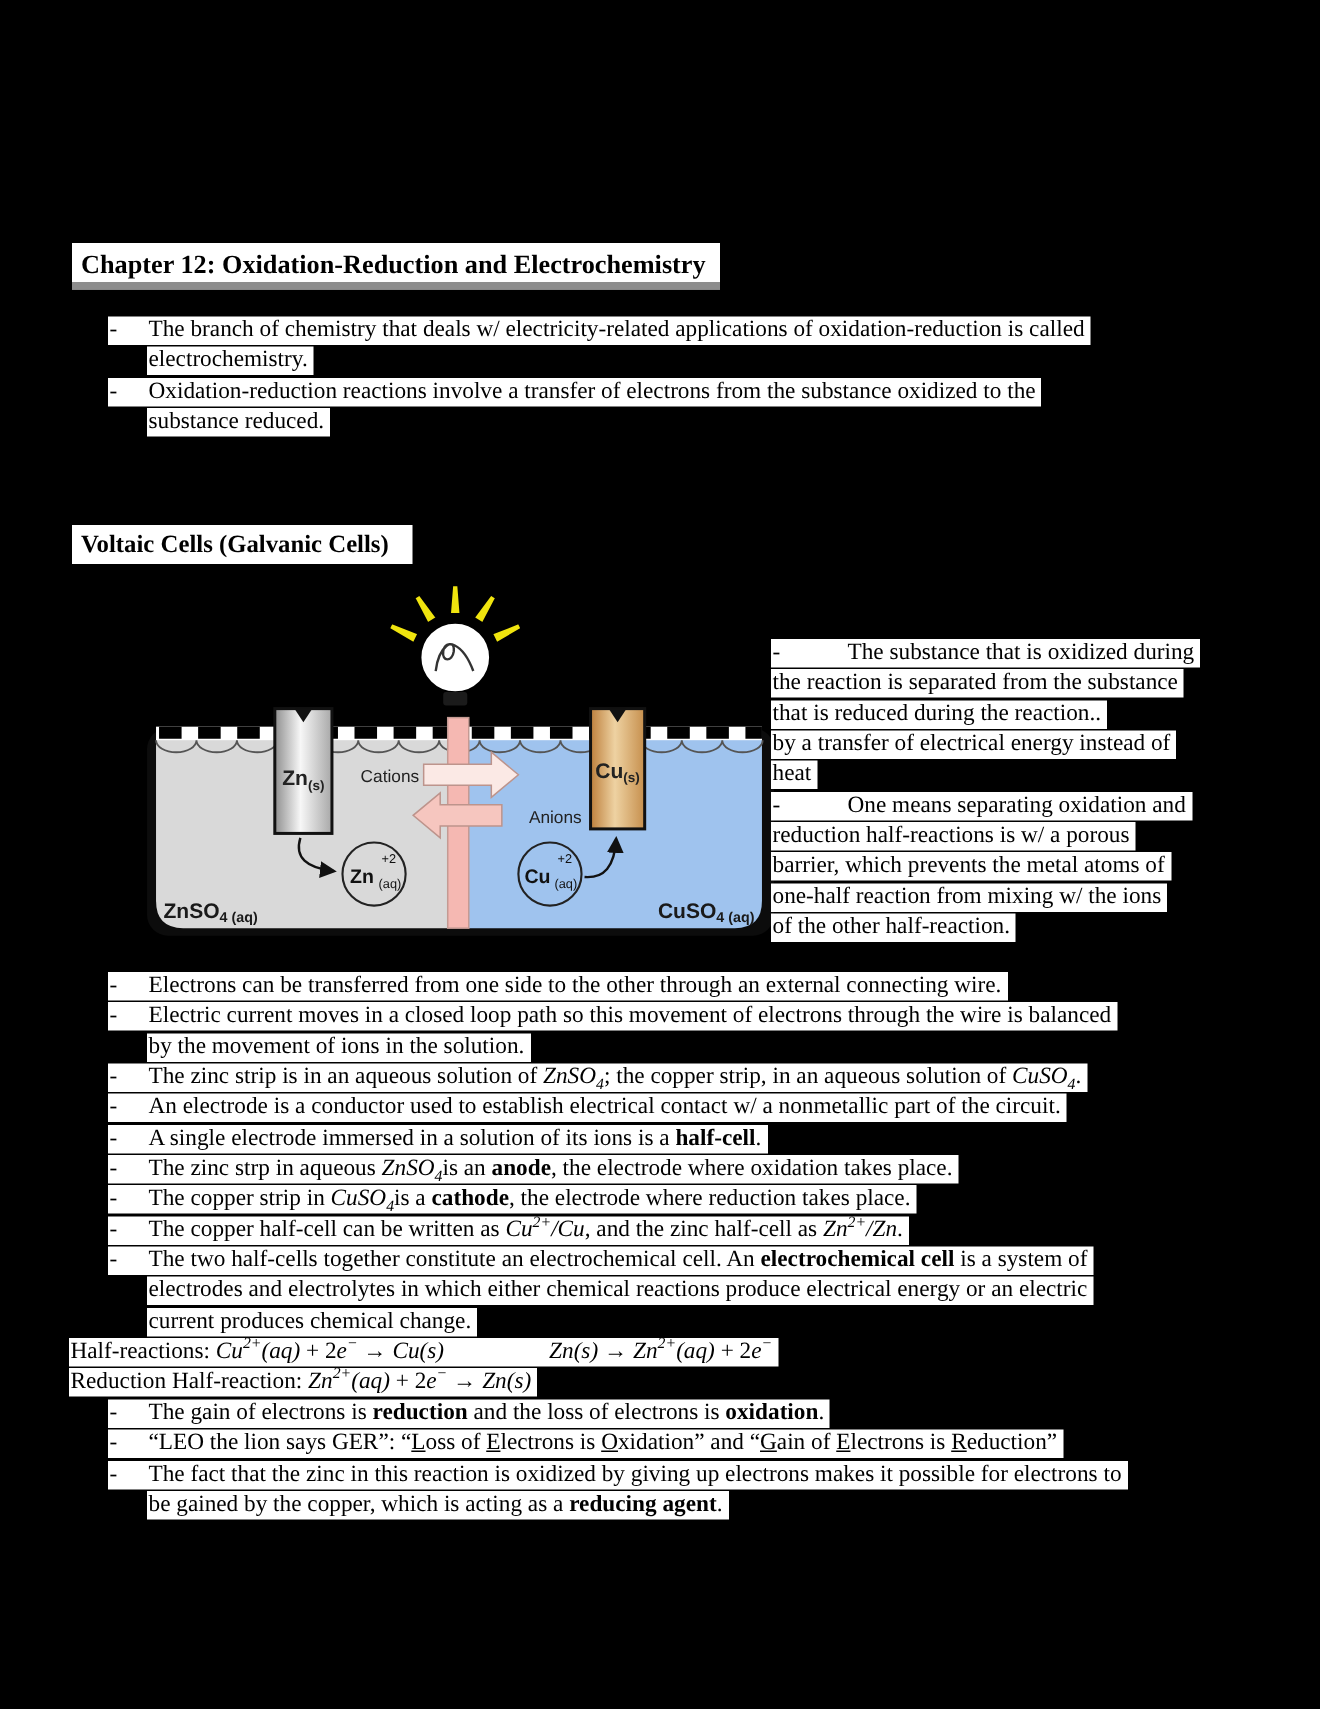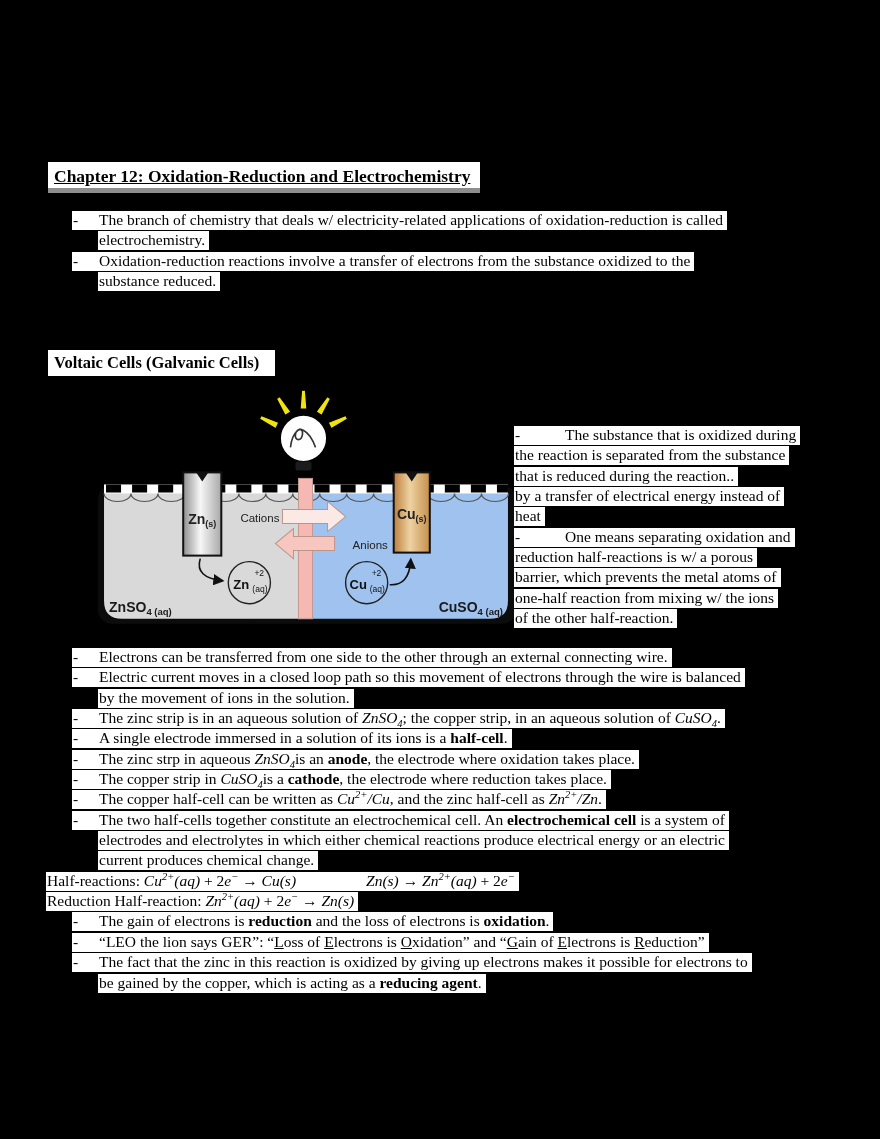--- a/index.html
+++ b/index.html
@@ -2,21 +2,21 @@
 <html><head>
 <meta charset="utf-8">
 <style>
   html,body{margin:0;padding:0;background:#000;}
   .page{position:relative;width:880px;height:1139px;background:#000;overflow:hidden;
         font-family:"Liberation Serif",serif;color:#000;}
   .abs{position:absolute;}
   .whitebox{background:#fff;display:inline-block;}
   #title-box{left:48px;top:162px;padding:4px 10px 1px 6px;font-size:17.5px;font-weight:bold;
              border-bottom:5px solid #8d8d8d;}
-  #title-box span{text-decoration:underline;}
+  #title-box span{}
   #voltaic-box{left:48px;top:350px;padding:3px 16px 3px 6px;font-size:16.5px;font-weight:bold;}
   .textcol .line{height:20.35px;white-space:nowrap;}
   .textcol .box{background:#fff;color:#000;display:inline-block;padding:0 4px 1px 1px;
                 font-size:15.5px;line-height:18px;}
   #intro,#main{left:46px;width:830px;}
   #intro{top:211px;} #main{top:648px;}
   #side{left:514px;top:426px;width:360px;}
   #intro .bullet .box,#main .bullet .box{margin-left:26px;}
   #intro .cont .box,#main .cont .box{margin-left:52px;}
   #main .flush .box{margin-left:0;}
@@ -154,20 +154,21 @@
       <div class="line cont"><span class="box"><span>barrier, which prevents the metal atoms of</span></span></div>
       <div class="line cont"><span class="box"><span>one-half reaction from mixing w/ the ions</span></span></div>
       <div class="line cont"><span class="box"><span>of the other half-reaction.</span></span></div>
     </div>
 
   <div class="abs textcol" id="main">
       <div class="line bullet"><span class="box"><span class="dash">-</span><span>Electrons can be transferred from one side to the other through an external connecting wire.</span></span></div>
       <div class="line bullet"><span class="box"><span class="dash">-</span><span>Electric current moves in a closed loop path so this movement of electrons through the wire is balanced</span></span></div>
       <div class="line cont"><span class="box"><span>by the movement of ions in the solution.</span></span></div>
       <div class="line bullet"><span class="box"><span class="dash">-</span><span>The zinc strip is in an aqueous solution of </span><span class="i">ZnSO</span><span class="i sub">4</span><span>; the copper strip, in an aqueous solution of </span><span class="i">CuSO</span><span class="i sub">4</span><span>.</span></span></div>
+      <div class="line bullet"><span class="box"><span class="dash">-</span><span>An electrode is a conductor used to establish electrical contact w/ a nonmetallic part of the circuit.</span></span></div>
       <div class="line bullet"><span class="box"><span class="dash">-</span><span>A single electrode immersed in a solution of its ions is a </span><span class="b">half-cell</span><span>.</span></span></div>
       <div class="line bullet"><span class="box"><span class="dash">-</span><span>The zinc strp in aqueous </span><span class="i">ZnSO</span><span class="i sub">4</span><span>is an </span><span class="b">anode</span><span>, the electrode where oxidation takes place.</span></span></div>
       <div class="line bullet"><span class="box"><span class="dash">-</span><span>The copper strip in </span><span class="i">CuSO</span><span class="i sub">4</span><span>is a </span><span class="b">cathode</span><span>, the electrode where reduction takes place.</span></span></div>
       <div class="line bullet"><span class="box"><span class="dash">-</span><span>The copper half-cell can be written as </span><span class="i">Cu</span><span class="i sup">2+</span><span class="i">/Cu</span><span>, and the zinc half-cell as </span><span class="i">Zn</span><span class="i sup">2+</span><span class="i">/Zn</span><span>.</span></span></div>
       <div class="line bullet"><span class="box"><span class="dash">-</span><span>The two half-cells together constitute an electrochemical cell. An </span><span class="b">electrochemical cell</span><span> is a system of</span></span></div>
       <div class="line cont"><span class="box"><span>electrodes and electrolytes in which either chemical reactions produce electrical energy or an electric</span></span></div>
       <div class="line cont"><span class="box"><span>current produces chemical change.</span></span></div>
       <div class="line flush"><span class="box"><span>Half-reactions: </span><span class="i">Cu</span><span class="i sup">2+</span><span class="i">(aq)</span><span> + 2</span><span class="i">e</span><span class="i sup">−</span><span> → </span><span class="i">Cu(s)</span><span class="gap"></span><span class="i">Zn(s)</span><span> → </span><span class="i">Zn</span><span class="i sup">2+</span><span class="i">(aq)</span><span> + 2</span><span class="i">e</span><span class="i sup">−</span></span></div>
       <div class="line flush"><span class="box"><span>Reduction Half-reaction: </span><span class="i">Zn</span><span class="i sup">2+</span><span class="i">(aq)</span><span> + 2</span><span class="i">e</span><span class="i sup">−</span><span> → </span><span class="i">Zn(s)</span></span></div>
       <div class="line bullet"><span class="box"><span class="dash">-</span><span>The gain of electrons is </span><span class="b">reduction</span><span> and the loss of electrons is </span><span class="b">oxidation</span><span>.</span></span></div>

